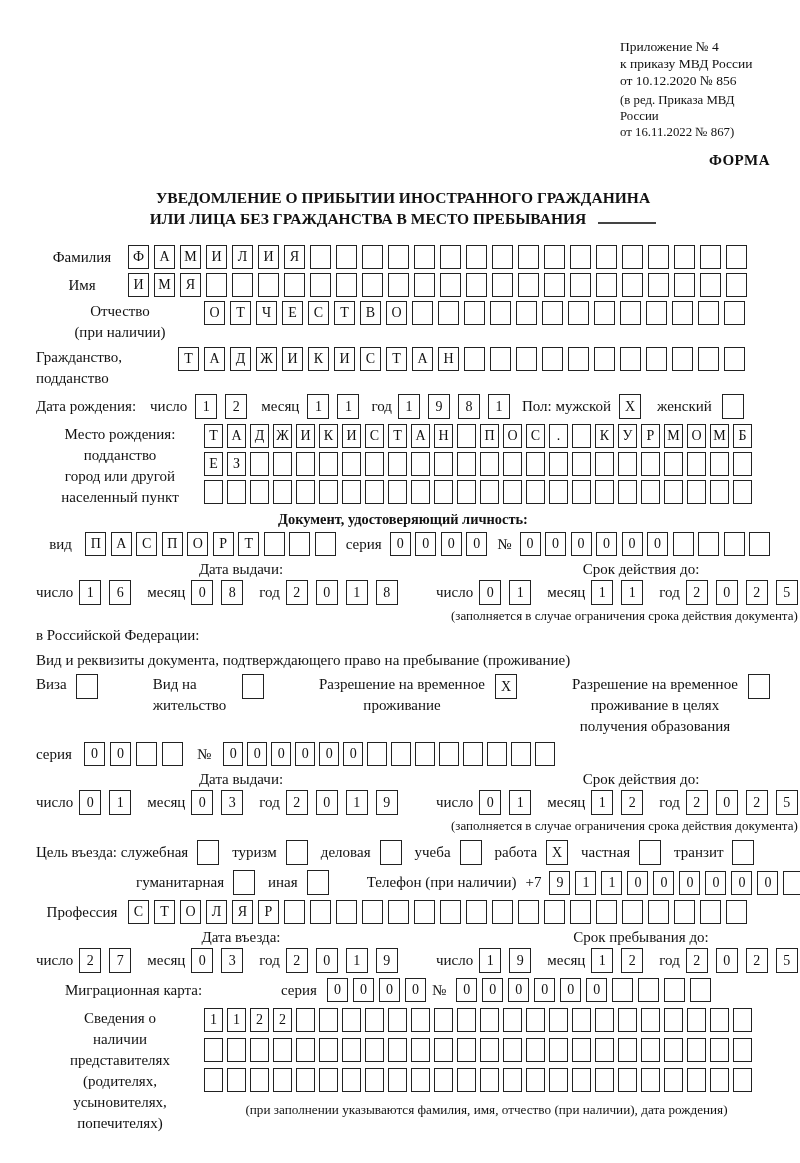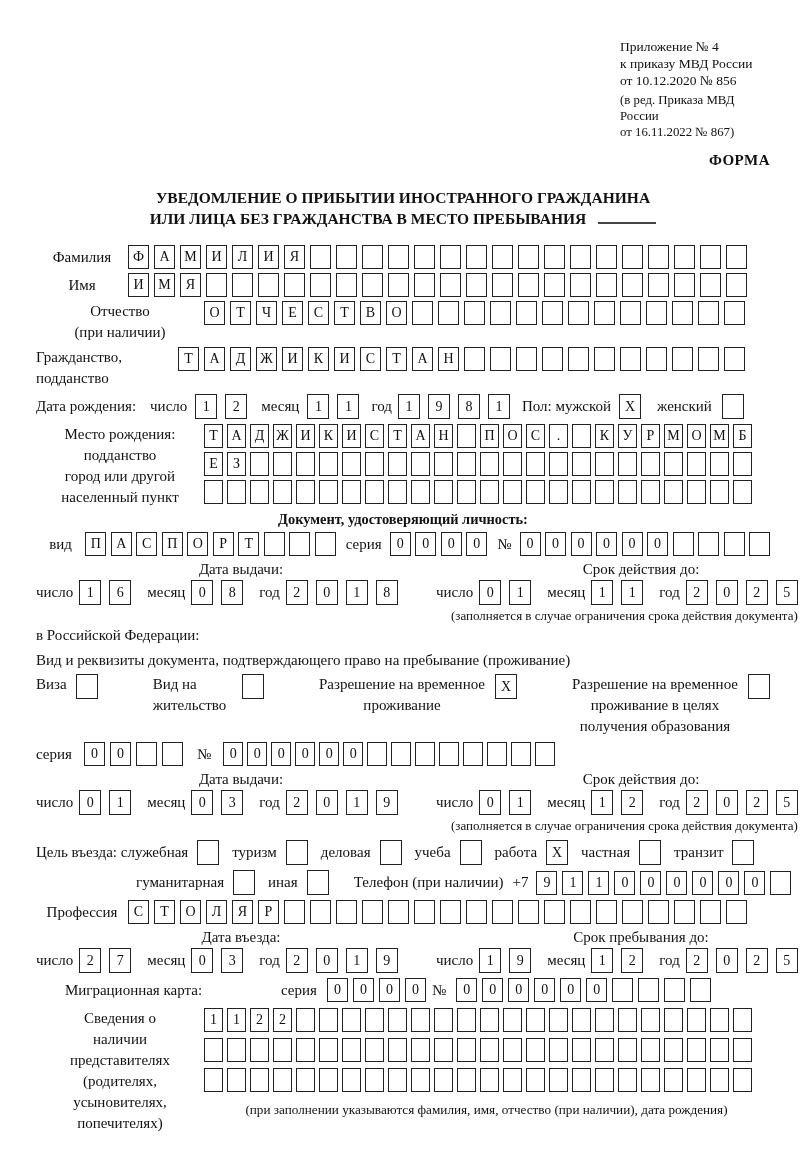--- a/index.html
+++ b/index.html
@@ -61,21 +61,21 @@
   .cbitem .cb { flex:none; }
 
   .seriarow .lbl { margin-right:12px; }
   .seriarow .boxes { margin-right:12px; }
   .num14 { gap:4px; } .num14 .cell { width:20px; }
 
   .purpose { flex-wrap:nowrap; align-items:center; }
   .purpose .lbl { margin-right:9px; white-space:nowrap; }
   .purpose .cb { margin-right:13px; }
   .purpose2 { margin-left:100px; align-items:center; }
-  .phlbl { margin-left:12px; margin-right:14px;text-align:center; }
+  .phlbl { margin-left:25px; margin-right:14px;text-align:center; }
 
   .migrow .lbl { margin-right:10px; }
   .miglbl { width:195px; flex:none; }
   .migseries { margin-left:40px; }
 
   .footnote { font-size:13.2px; line-height:16px; margin-top:4px; text-align:center; width:565px; }
 </style>
 </head>
 <body>
 

